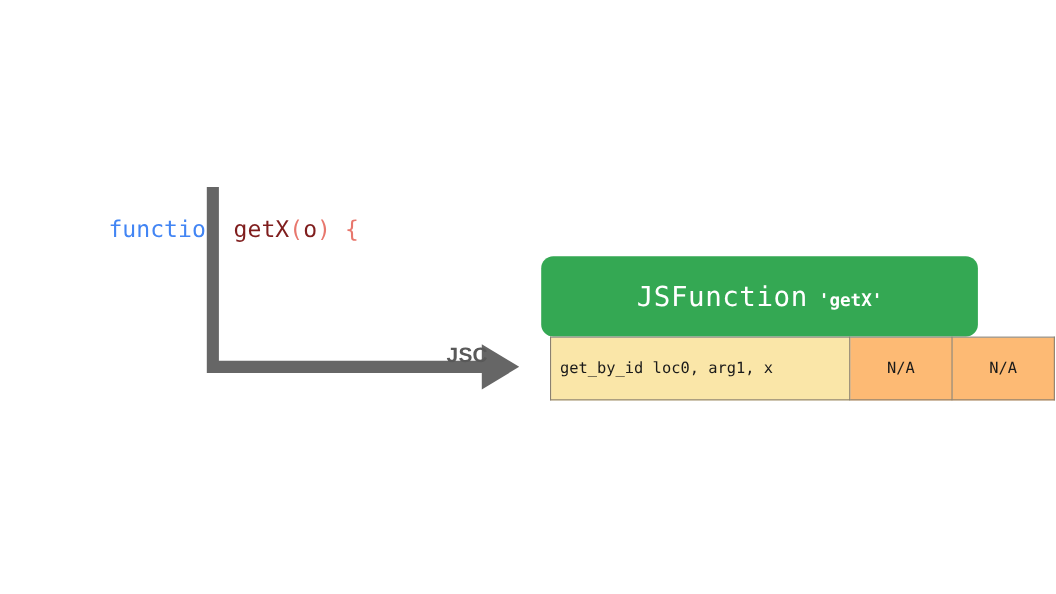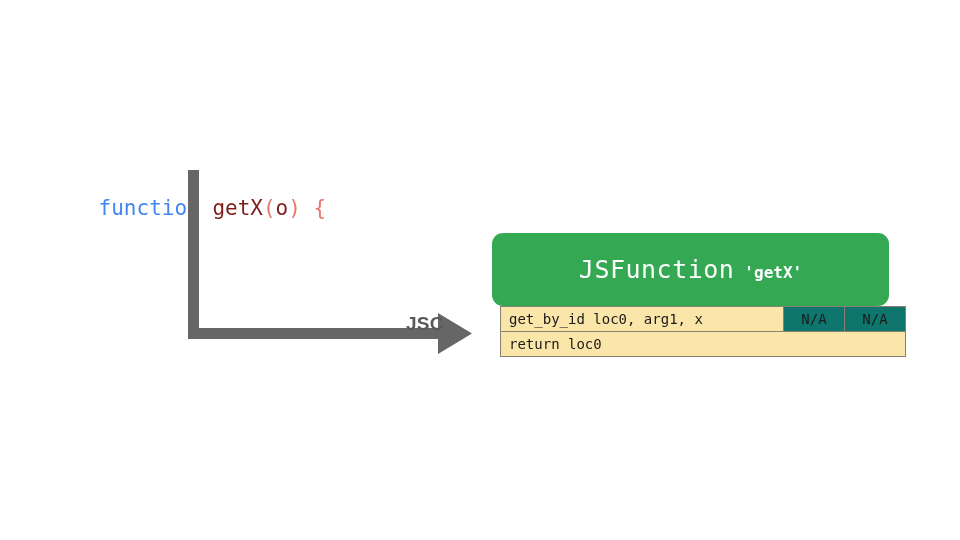--- a/index.html
+++ b/index.html
@@ -82,39 +82,39 @@
     margin-left: 10px;
     position: relative;
     top: 3px;
     text-align: center;
   }
 
   #bytecode-table {
     position: absolute;
     left: 8px;
     top: 73px;
-    width: 406px;
+    width: 459px;
     border-collapse: collapse;
     table-layout: fixed;
   }
   #bytecode-table td {
     border: 1px solid #8a8070;
     height: 24px;
     padding: 0 0 0 8px;
     font-family: "DejaVu Sans Mono", monospace;
     font-size: 14px;
     color: #1a1a1a;
     background: #fae6a8;
     white-space: nowrap;
     vertical-align: middle;
   }
   #bytecode-table td.cell-na {
-    background: #0f766e;
+    background: #fdba74;
     text-align: center;
-    padding: 0;
+    padding: 16px;
     width: 60px;
   }
 </style>
 </head>
 <body>
 
 <div id="code-block">
   <div class="code-line">
     <span class="tok-kw">function </span><span class="tok-plain">getX</span><span class="tok-punct">(</span><span class="tok-plain">o</span><span class="tok-punct">) </span><span class="tok-punct">{</span>
   </div>
@@ -135,19 +135,16 @@
     <span id="jsfunction-name">'getX'</span>
   </div>
 
   <table id="bytecode-table">
     <tbody>
       <tr>
         <td>get_by_id loc0, arg1, x</td>
         <td class="cell-na">N/A</td>
         <td class="cell-na">N/A</td>
       </tr>
-      <tr>
-        <td colspan="3">return loc0</td>
-      </tr>
     </tbody>
   </table>
 
 </div>
 
 </body></html>

